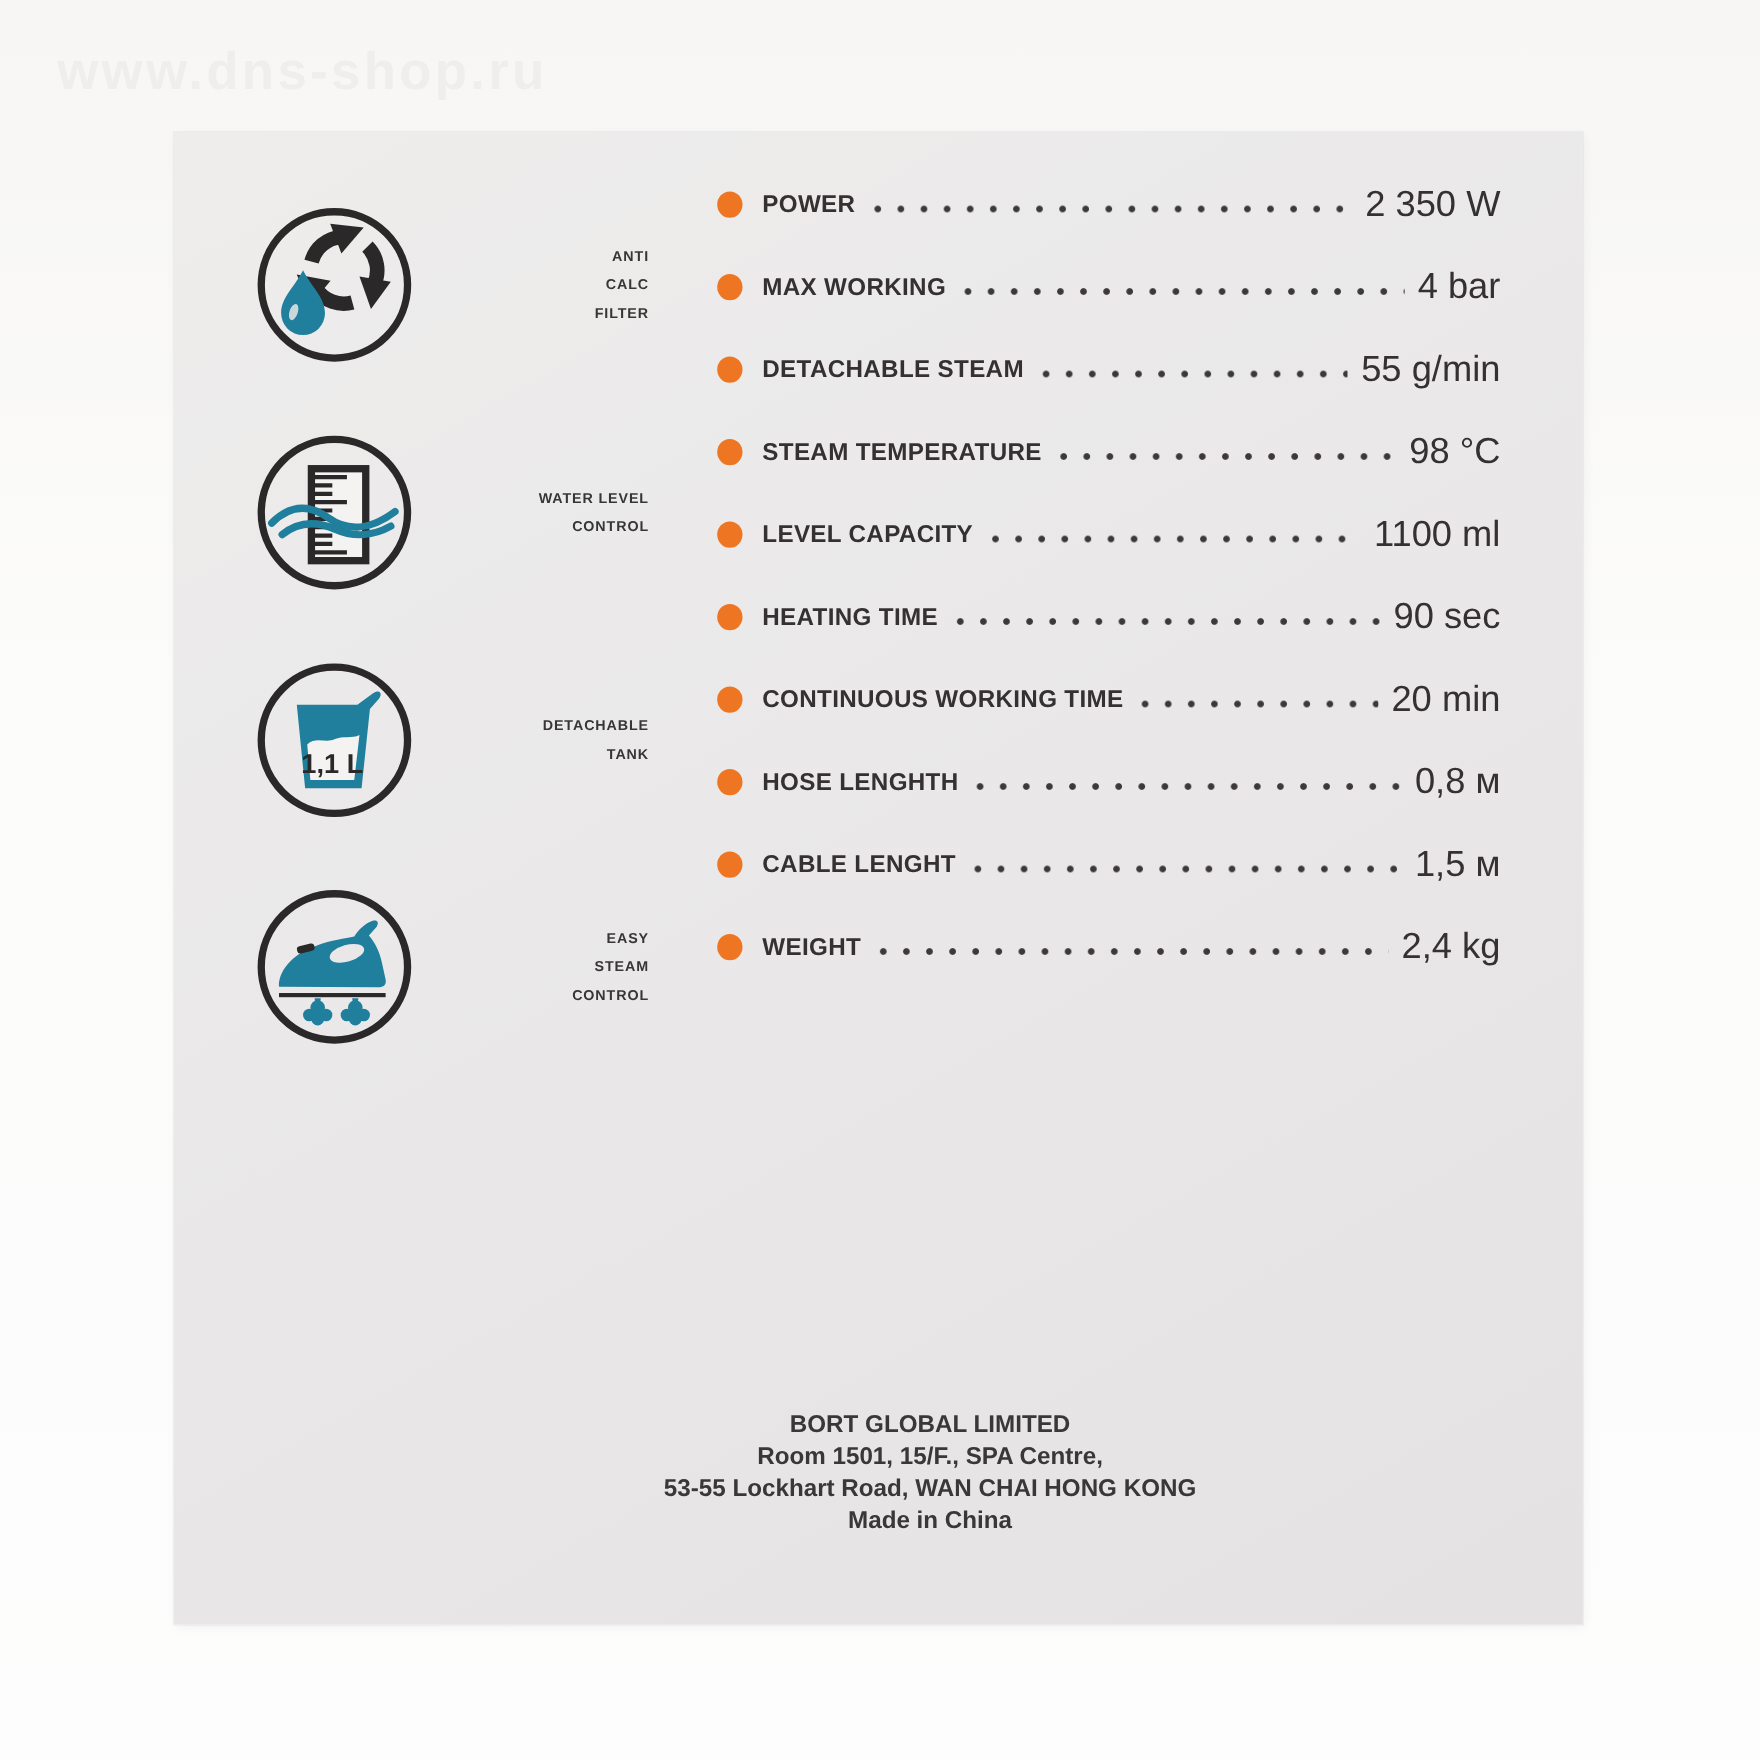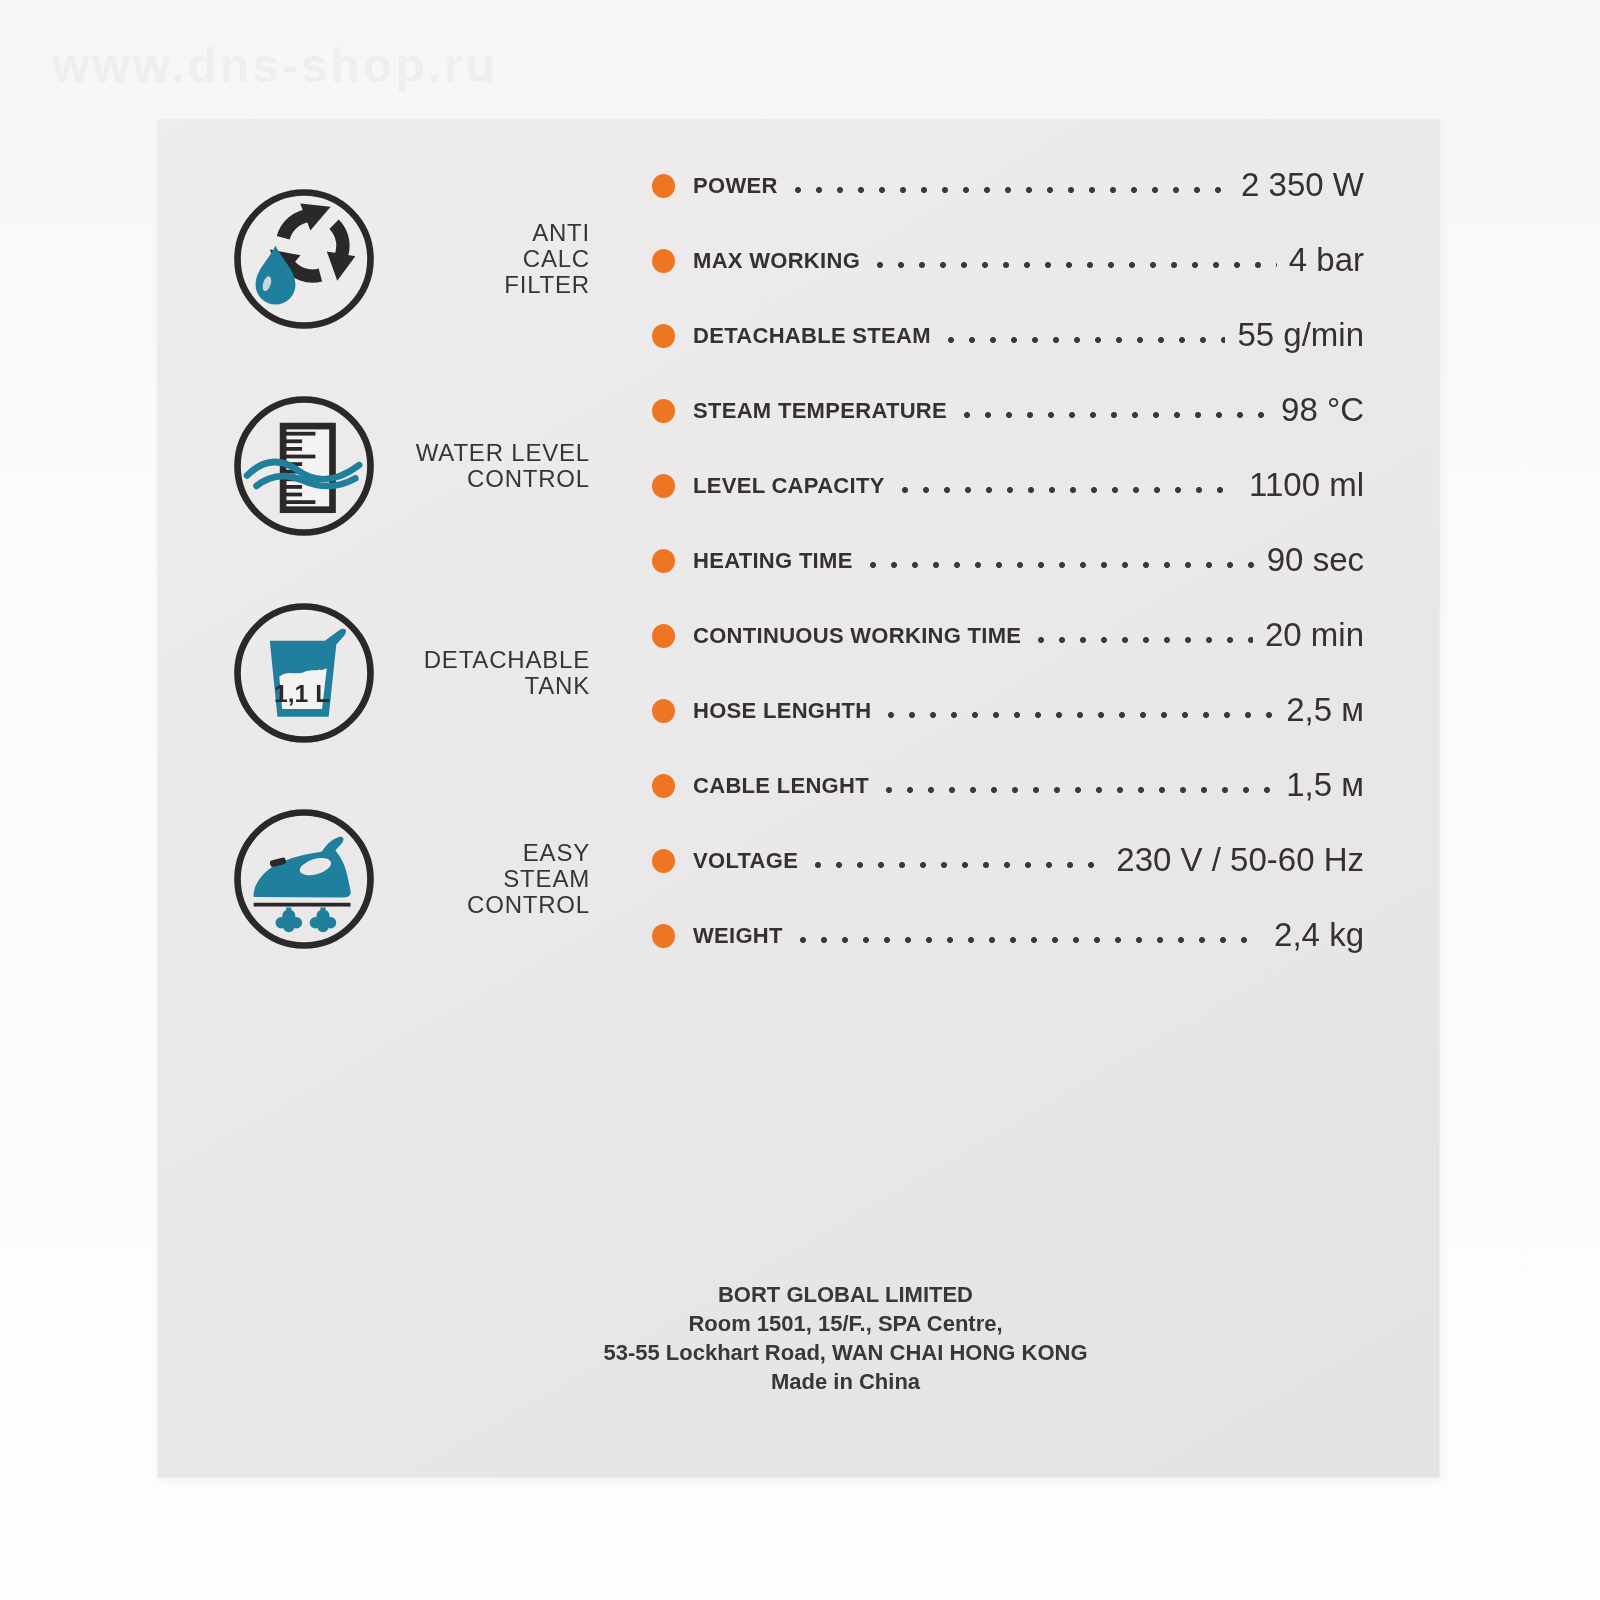--- a/index.html
+++ b/index.html
@@ -24,21 +24,21 @@
   }
   
   .feature{
     position:absolute;left:70px;height:152px;
     display:flex;align-items:center;
   }
   .ficon{width:152px;height:152px;flex:0 0 152px;}
   .flabel{
     width:186px;margin-left:24px;
     text-align:right;
-    font-weight:normal;font-size:24px;line-height:26px;letter-spacing:0.8px;
+    font-weight:bold;font-size:13px;line-height:26px;letter-spacing:0.8px;
     color:#383536;
   }
   
   .specs{position:absolute;left:494px;top:46px;width:712px;}
   .spec-row{
     display:flex;align-items:flex-end;
     margin-bottom:37px;
   }
   .bullet{
     flex:0 0 23px;width:23px;height:24px;border-radius:50%;
@@ -214,33 +214,27 @@
       <div class="spec-row">
         <span class="bullet"></span>
         <span class="spec-label">CONTINUOUS WORKING TIME</span>
         <span class="leader"></span>
         <span class="spec-value">20 min</span>
       </div>
       <div class="spec-row">
         <span class="bullet"></span>
         <span class="spec-label">HOSE LENGHTH</span>
         <span class="leader"></span>
-        <span class="spec-value">2,5 м</span>
+        <span class="spec-value">0,8 м</span>
       </div>
       <div class="spec-row">
         <span class="bullet"></span>
         <span class="spec-label">CABLE LENGHT</span>
         <span class="leader"></span>
         <span class="spec-value">1,5 м</span>
-      </div>
-      <div class="spec-row">
-        <span class="bullet"></span>
-        <span class="spec-label">VOLTAGE</span>
-        <span class="leader"></span>
-        <span class="spec-value">230 V / 50-60 Hz</span>
       </div>
       <div class="spec-row">
         <span class="bullet"></span>
         <span class="spec-label">WEIGHT</span>
         <span class="leader"></span>
         <span class="spec-value">2,4 kg</span>
       </div>
     </div>
 
     <div class="footer">

